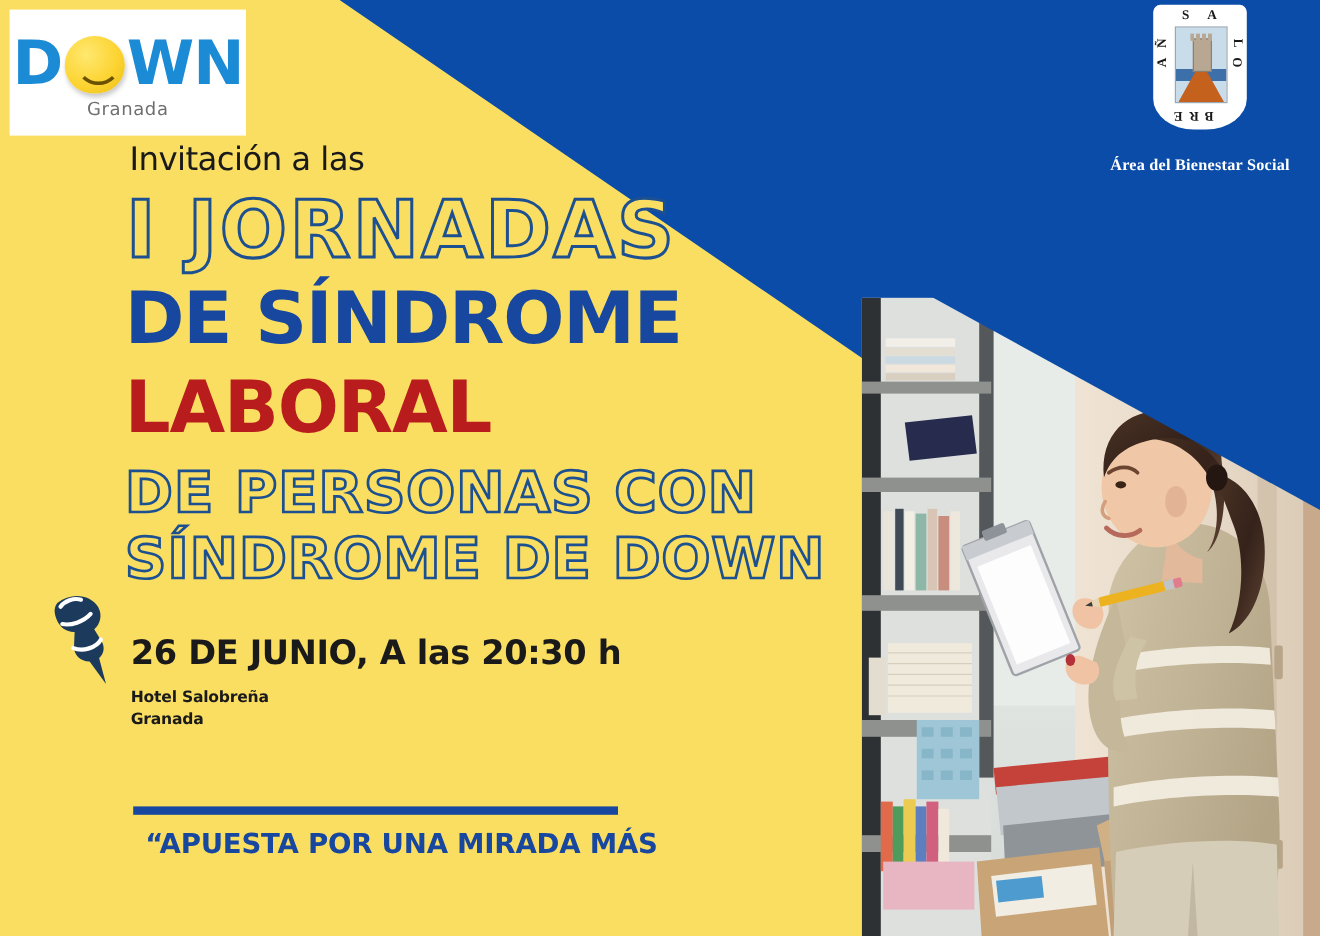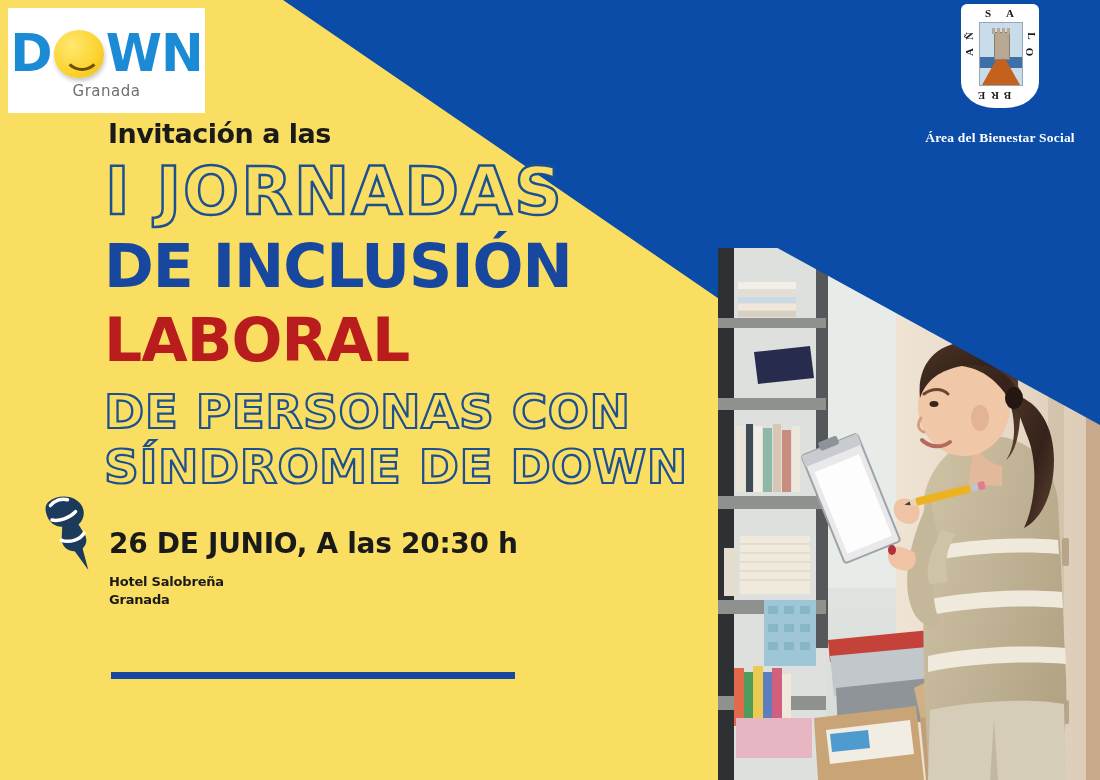--- a/index.html
+++ b/index.html
@@ -133,21 +133,21 @@
     margin-top:22px;
     font-family:"Liberation Serif", serif;
     font-size:13.5px;font-weight:700;color:#ffffff;
     letter-spacing:.2px;
   }
 
   
   .invitation{
     position:absolute;left:108px;top:118px;
     font-family:"DejaVu Sans", sans-serif;
-    font-weight:700;font-size:27px;color:#1a1a1a;
+    font-weight:400;font-size:27px;color:#1a1a1a;
     letter-spacing:-.5px;
     text-align:right;
   }
   .t-jornadas{
     position:absolute;left:105px;top:160px;
     font-family:"DejaVu Sans", sans-serif;
     font-weight:700;font-size:66px;
     line-height:.98;
     letter-spacing:2px;
     color:#FADE62;
@@ -430,21 +430,21 @@
       <span class="crest-letter cl-r">R</span>
       <span class="crest-letter cl-e">E</span>
       <span class="crest-letter cl-n">Ñ</span>
       <span class="crest-letter cl-n2">A</span>
     </div>
     <div class="crest-caption">Área del Bienestar Social</div>
   </div>
 
   <div class="invitation">Invitación a las</div>
   <div class="t-jornadas">I JORNADAS</div>
-  <div class="t-inclusion">DE INCLUSIÓN</div>
+  <div class="t-inclusion">DE SÍNDROME</div>
   <div class="t-laboral">LABORAL</div>
   <div class="t-personas">DE PERSONAS CON</div>
   <div class="t-sindrome">SÍNDROME DE DOWN</div>
 
   <div class="pin">
     <svg width="80" height="85" viewBox="0 0 80 85">
       <g transform="rotate(-22 40 40)">
         <path d="M30,6 C44,2 58,10 60,22 C61,30 56,36 50,38
                  L52,50 C53,58 46,64 38,62 C30,60 26,52 29,45
                  L34,34 C28,32 24,26 24,19 C24,12 26,8 30,6 Z" fill="#1B3A5C"></path>
@@ -459,15 +459,16 @@
   <div class="details">
     <div class="det-date">26 DE JUNIO, A las 20:30 h</div>
     <div class="det-venue">
       <div>Hotel Salobreña</div>
       <div>Granada</div>
     </div>
   </div>
 
   <div class="rule"></div>
   <div class="quote">
+    <span class="qline first">“APUESTA POR UNA MIRADA MÁS</span>
   </div>
 
 </div>
 
 </body></html>

